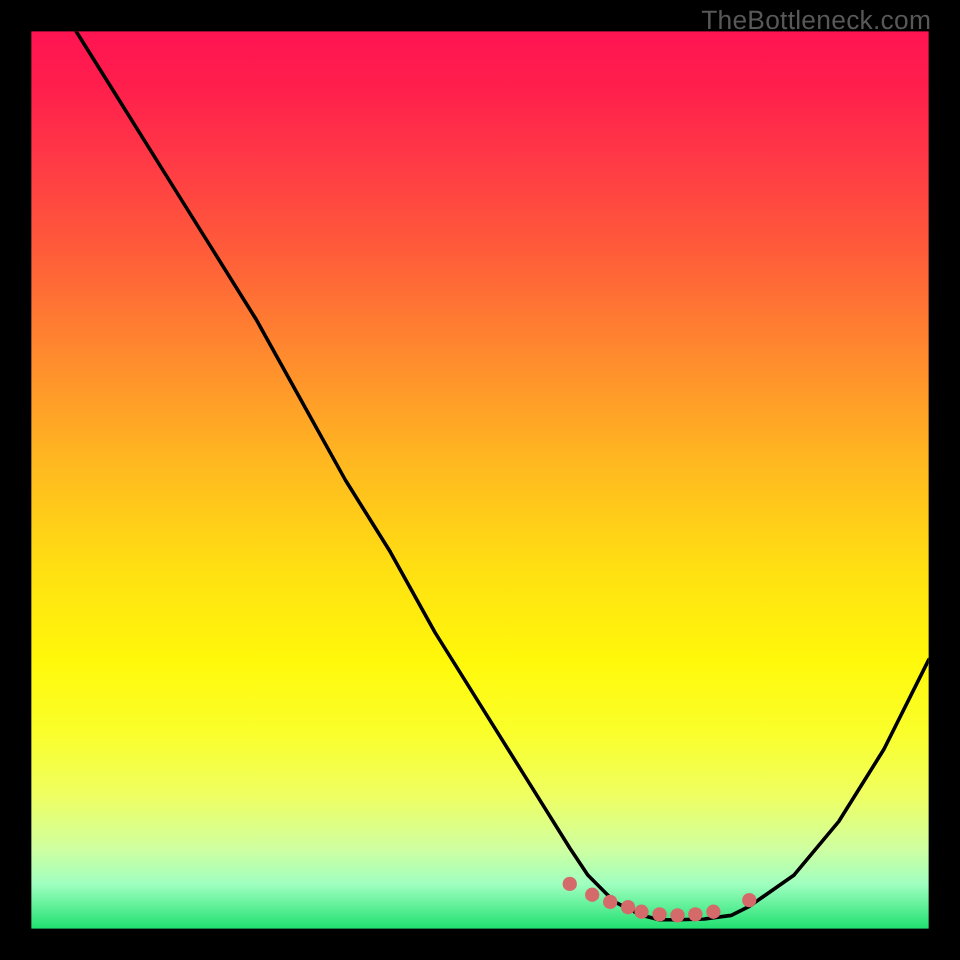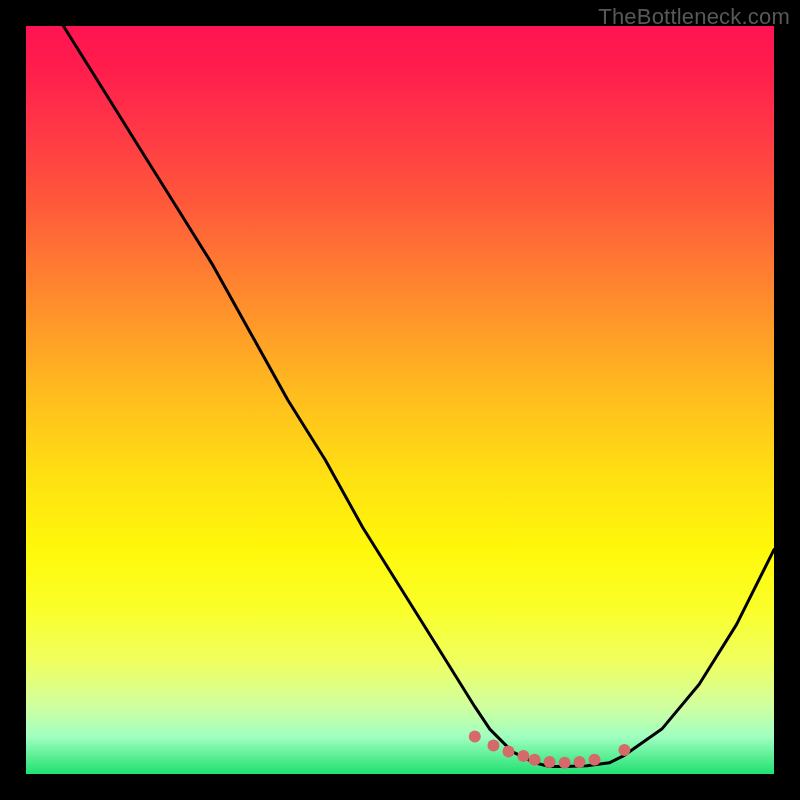--- a/index.html
+++ b/index.html
@@ -55,21 +55,21 @@
     position: absolute;
     left: 0;
     top: 0;
     width: 748px;
     height: 748px;
     overflow: visible;
   }
   .watermark {
     position: absolute;
     top: 4px;
-    right: 10px;
+    right: 24px;
     color: #585858;
     font-size: 22px;
     font-weight: 500;
     letter-spacing: 0.2px;
     user-select: none;
   }
 </style>
 </head>
 <body>
 

